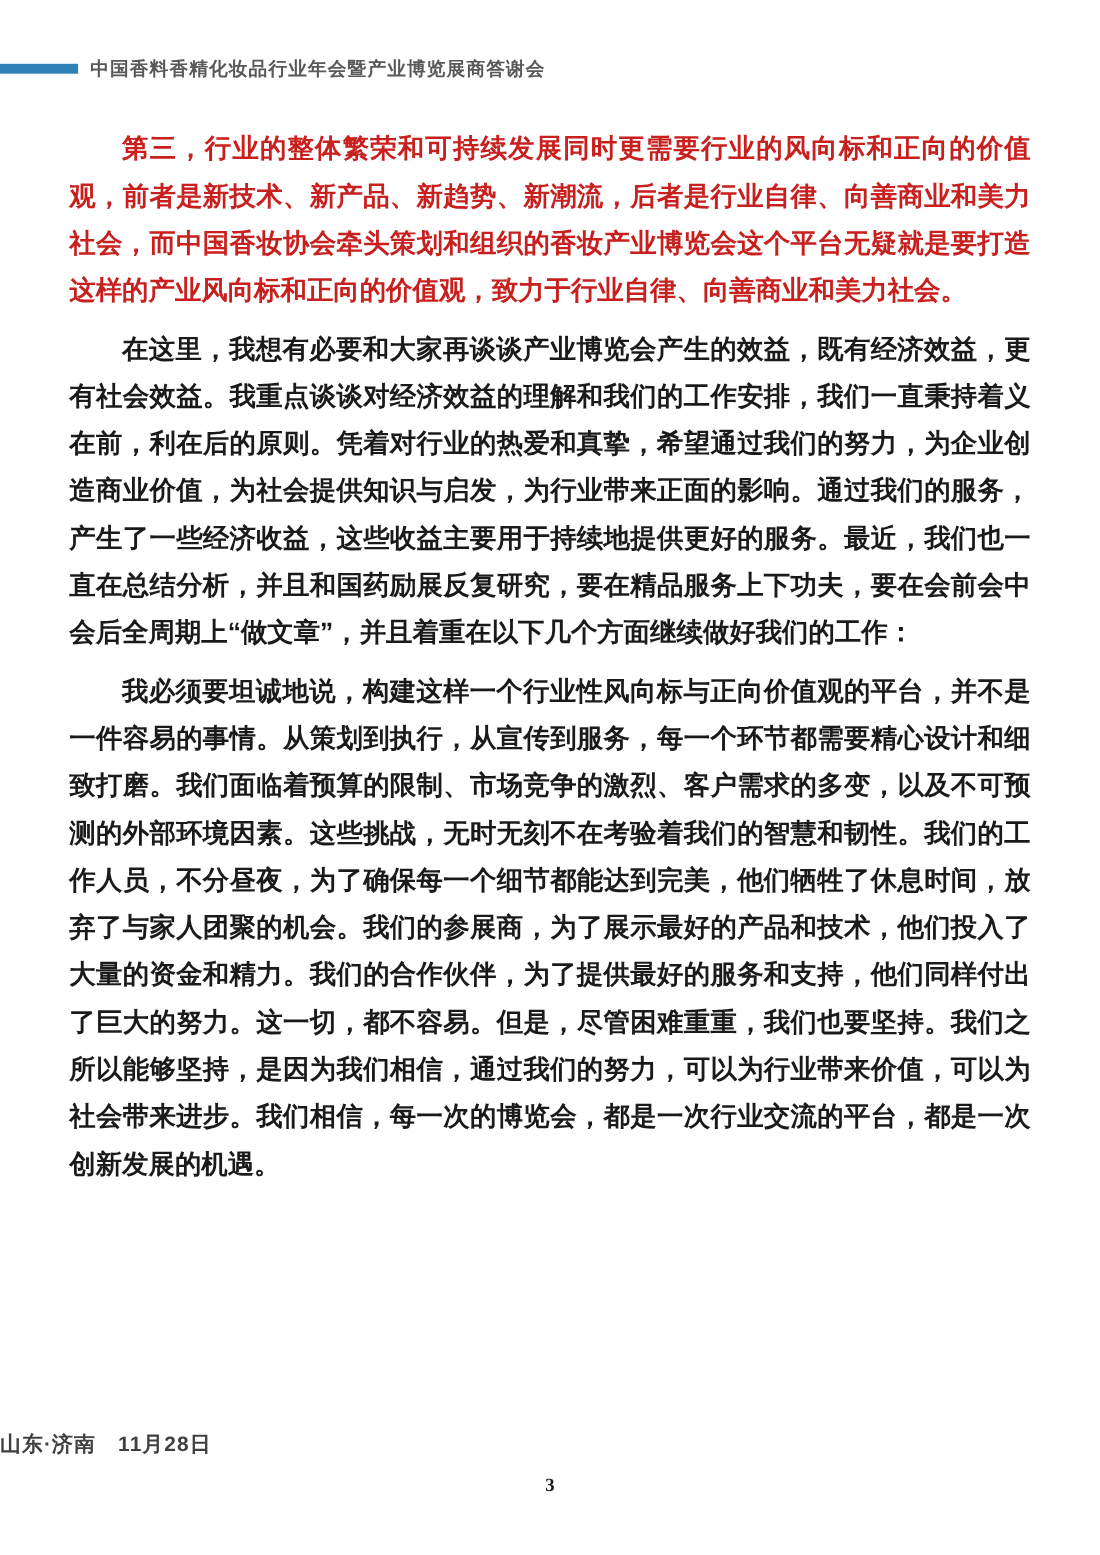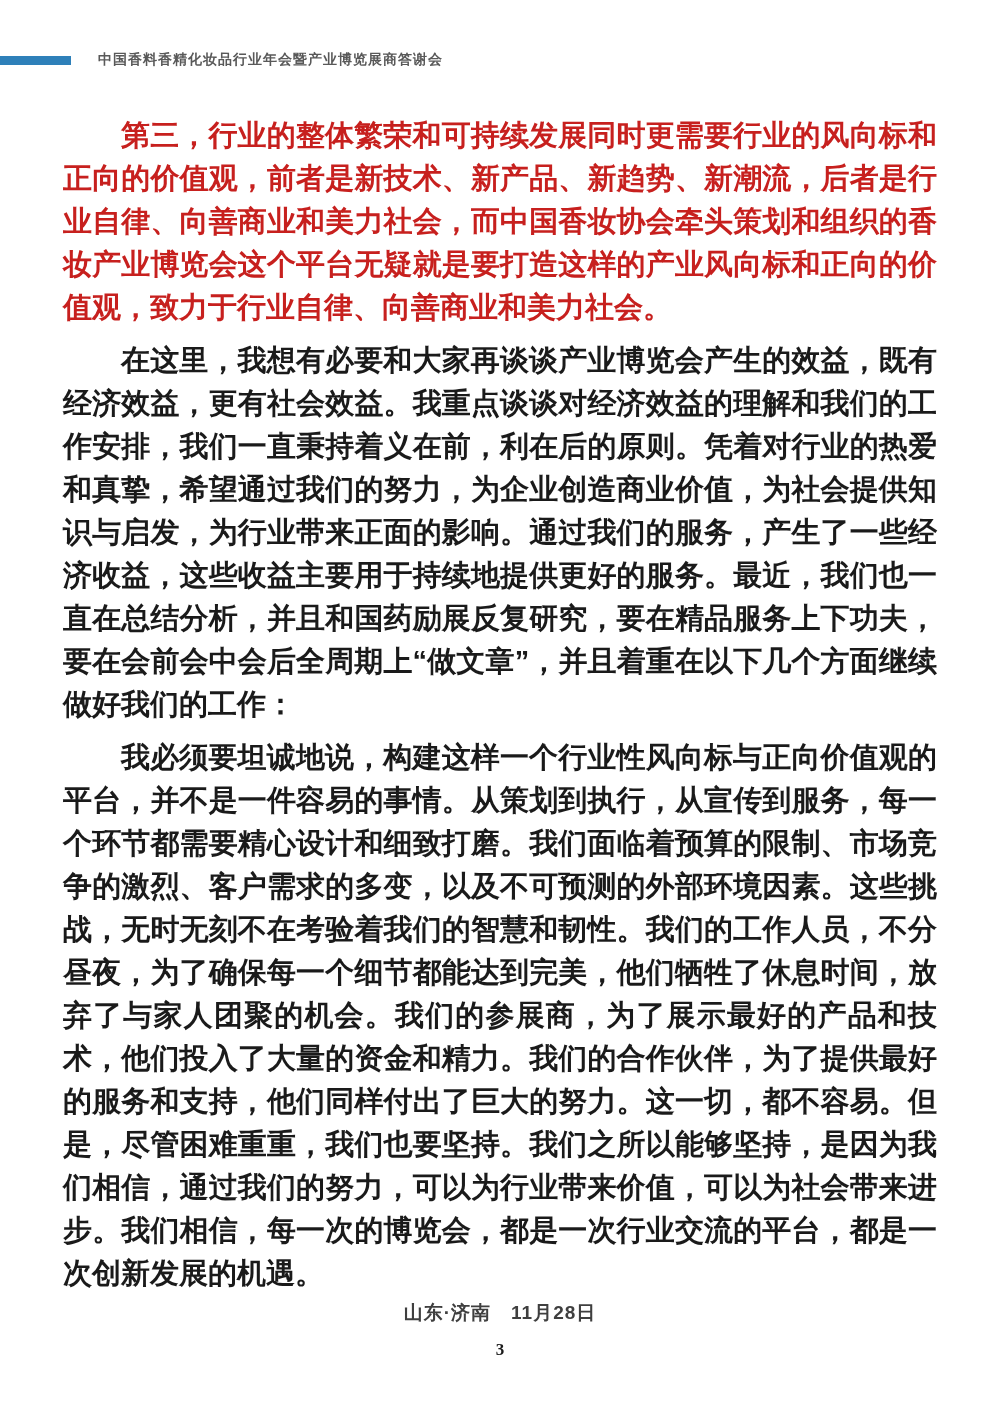--- a/index.html
+++ b/index.html
@@ -29,50 +29,50 @@
     display: flex;
     align-items: center;
   }
   .header-accent-bar {
     width: 71px;
     height: 9px;
     background: var(--accent-blue);
     flex: 0 0 auto;
   }
   .header-title {
-    margin-left: 27px;
-    font-size: 14px;
+    margin-left: 11px;
+    font-size: 17px;
     font-weight: bold;
     color: var(--header-gray);
     letter-spacing: 1px;
     white-space: nowrap;
   }
   .content {
     position: absolute;
     top: 114px;
     left: 63px;
     right: 63px;
   }
   .content p {
-    font-size: 29px;
+    font-size: 24px;
     line-height: 43px;
     font-weight: bold;
     text-align: justify;
     text-justify: inter-ideograph;
     text-indent: 2em;
     color: var(--body-black);
     margin-bottom: 10px;
   }
   .content p.emphasis { color: var(--emphasis-red); }
   .footer-line {
     position: absolute;
     top: 1300px;
     left: 0;
     width: 100%;
-    text-align: center;
+    text-align: left;
     font-size: 19px;
     font-weight: bold;
     color: var(--footer-gray);
     letter-spacing: 1px;
   }
   .page-number {
     position: absolute;
     top: 1340px;
     left: 0;
     width: 100%;

